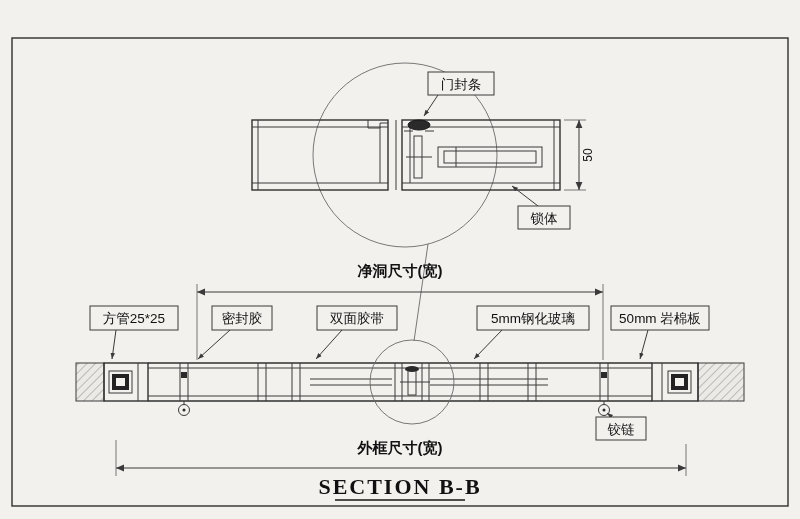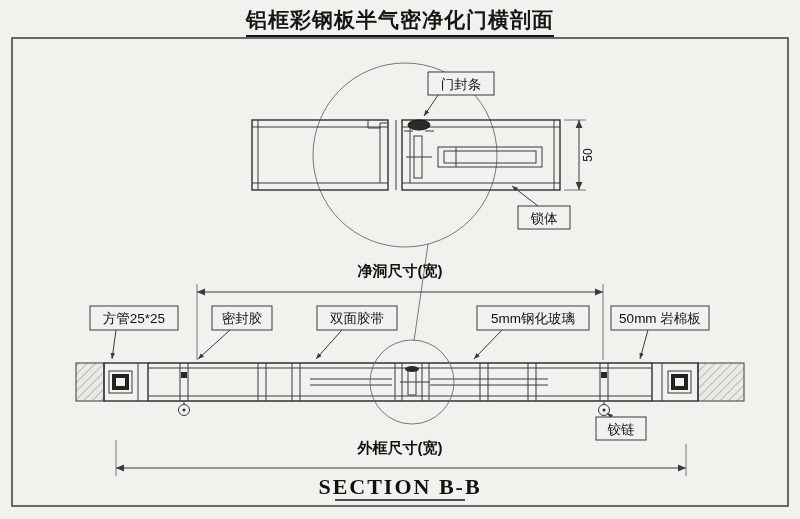--- a/index.html
+++ b/index.html
@@ -28,23 +28,20 @@
   svg text.lbl{font:13.5px "Liberation Sans",sans-serif;fill:#111;}
   svg text.dim{font:bold 15px "Liberation Sans",sans-serif;fill:#111;}
   svg text.dimsm{font:12px "Liberation Sans",sans-serif;fill:#111;}
   svg text.section-title{font:bold 22px "Liberation Serif",serif;fill:#111;letter-spacing:2px;}
 </style>
 </head>
 <body>
 
 <div class="stage">
 
-  <div class="page-title">
-    <span>铝框彩钢板半气密净化门横剖面</span>
-  </div>
 
   <svg class="drawing" width="800" height="519" viewBox="0 0 800 519">
     <defs>
       <marker id="arrow" viewBox="0 0 10 10" refX="9" refY="5" markerWidth="9" markerHeight="9" orient="auto-start-reverse">
         <path d="M0,1.2 L9,5 L0,8.8 z" fill="#3a3a3a"></path>
       </marker>
       <marker id="larrow" viewBox="0 0 10 10" refX="8" refY="5" markerWidth="7.5" markerHeight="7.5" orient="auto">
         <path d="M0,2 L8,5 L0,8 z" fill="#3a3a3a"></path>
       </marker>
       <pattern id="hatch" width="6" height="6" patternUnits="userSpaceOnUse" patternTransform="rotate(45)">

